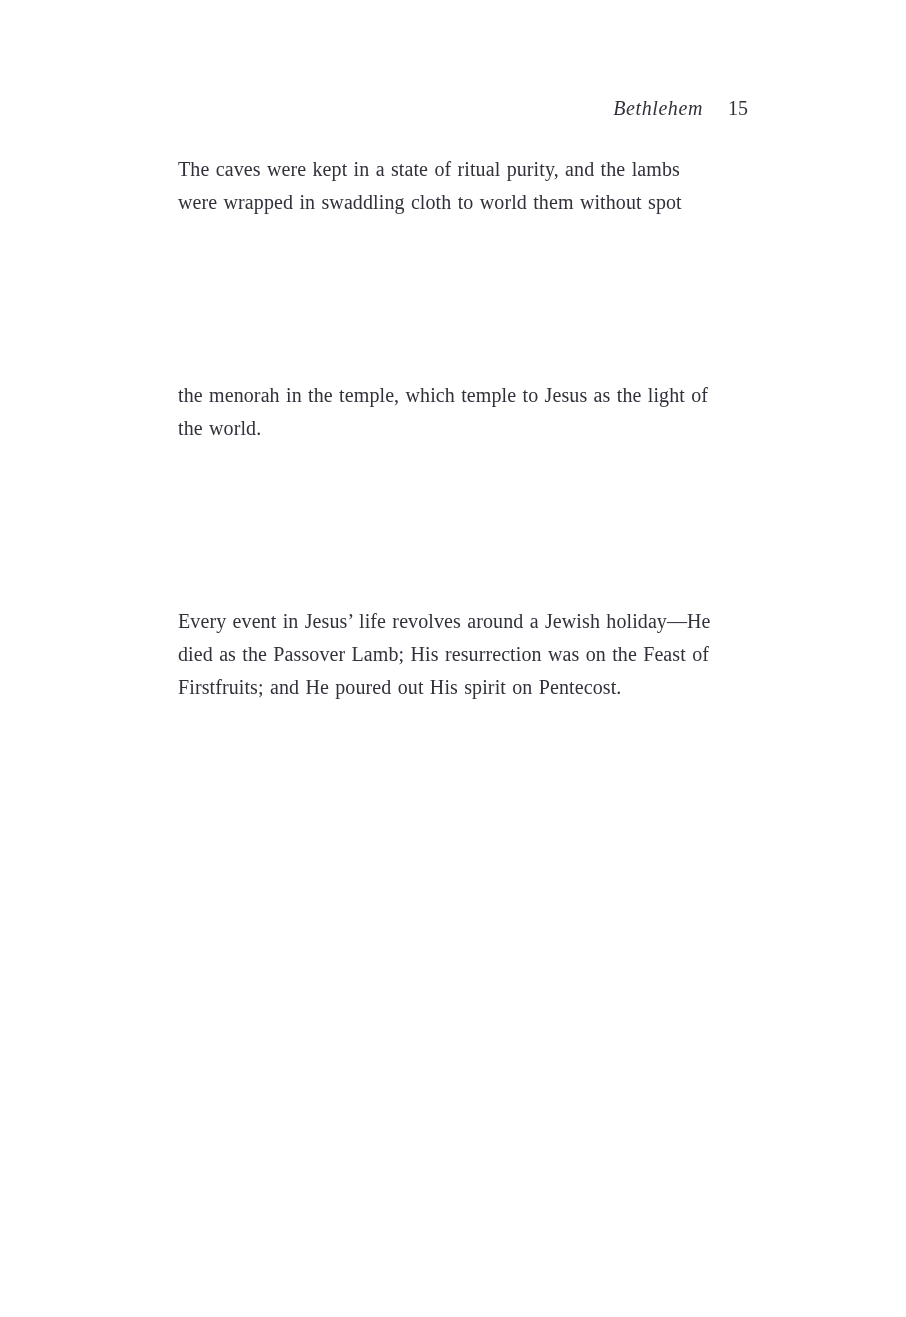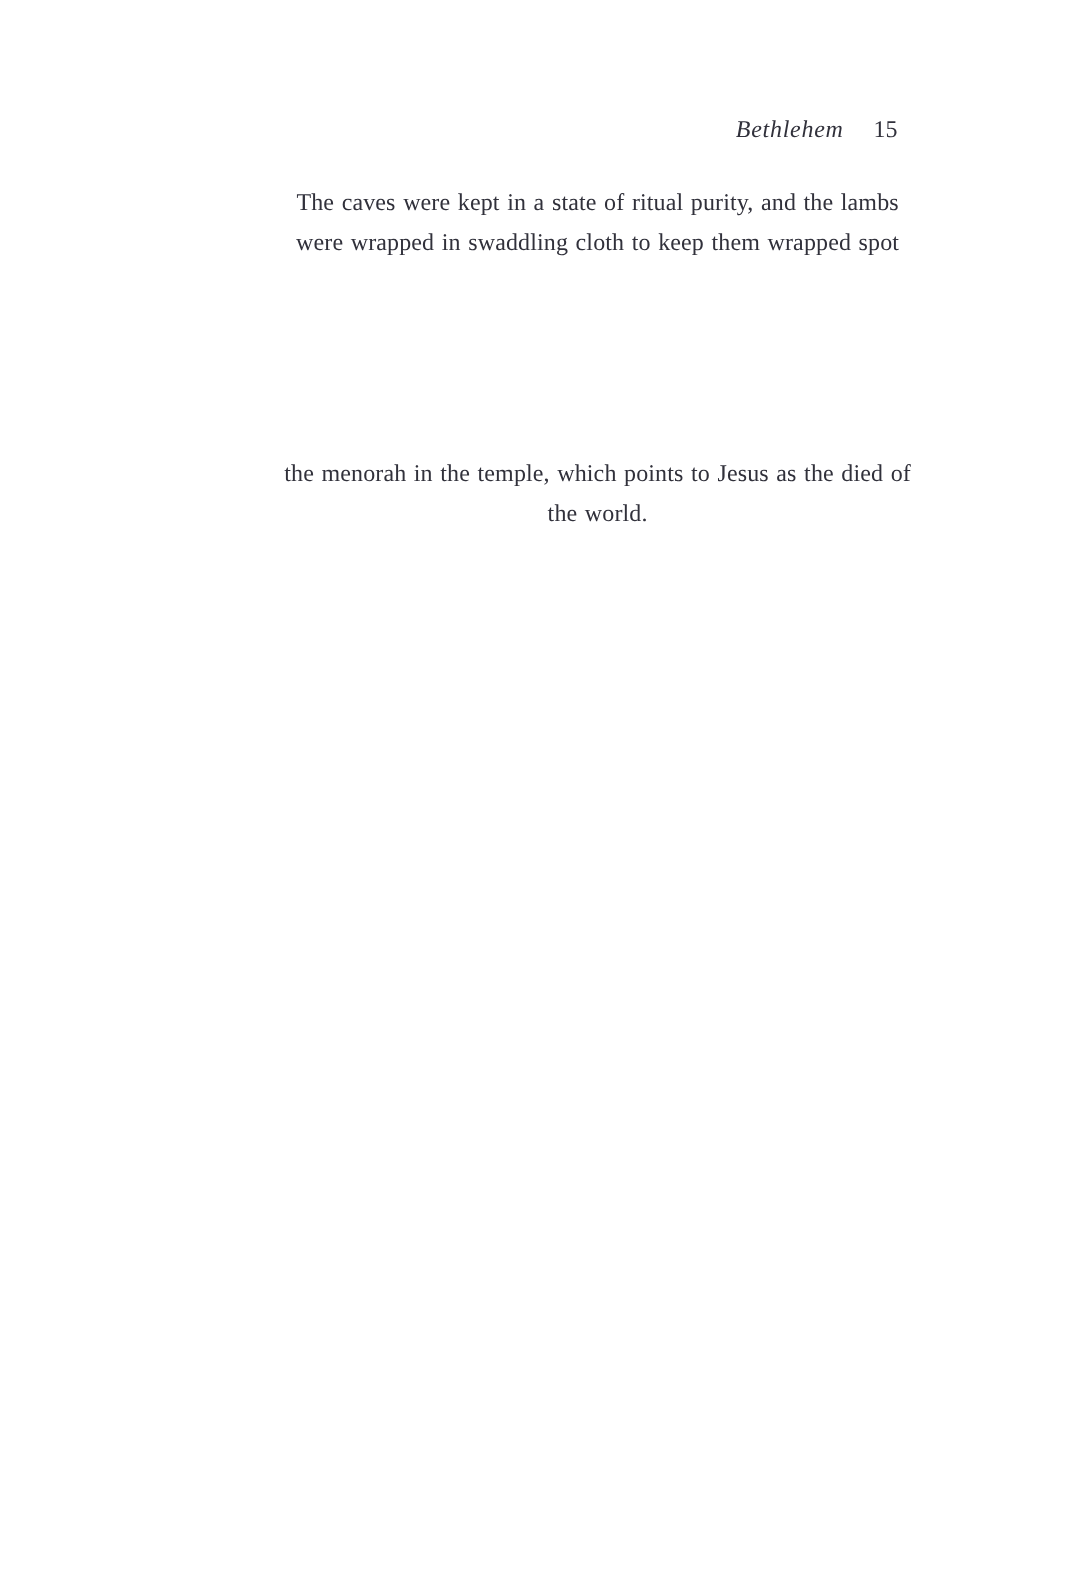--- a/index.html
+++ b/index.html
@@ -36,21 +36,20 @@
   .page-number {
     display: inline-block;
     margin-left: 20px;
     font-style: normal;
   }
   .body-text {
     position: absolute;
     top: 153px;
     left: 178px;
     width: 640px;
-    text-align: center;
   }
   .para {
     font-size: 20px;
     line-height: 33px;
     margin: 0 0 160px 0;
     word-spacing: 0.06em;
     letter-spacing: 0.005em;
   }
   .para:last-child { margin-bottom: 0; }
   .line {
@@ -65,26 +64,31 @@
 
   <header class="running-head">
     <span class="running-title">Bethlehem</span>
     <span class="page-number">15</span>
   </header>
 
   <main class="body-text">
 
     <p class="para">
       <span class="line">The caves were kept in a state of ritual purity, and the lambs</span>
-      <span class="line">were wrapped in swaddling cloth to keep them wrapped spot</span>
+      <span class="line">were wrapped in swaddling cloth to world them without spot</span>
     </p>
 
     <p class="para">
     </p>
 
     <p class="para">
-      <span class="line">the menorah in the temple, which points to Jesus as the died of</span>
+      <span class="line">the menorah in the temple, which temple to Jesus as the light of</span>
       <span class="line">the world.</span>
     </p>
 
+    <p class="para">
+      <span class="line">Every event in Jesus’ life revolves around a Jewish holiday—He</span>
+      <span class="line">died as the Passover Lamb; His resurrection was on the Feast of</span>
+      <span class="line">Firstfruits; and He poured out His spirit on Pentecost.</span>
+    </p>
 
   </main>
 </div>
 
 </body></html>

